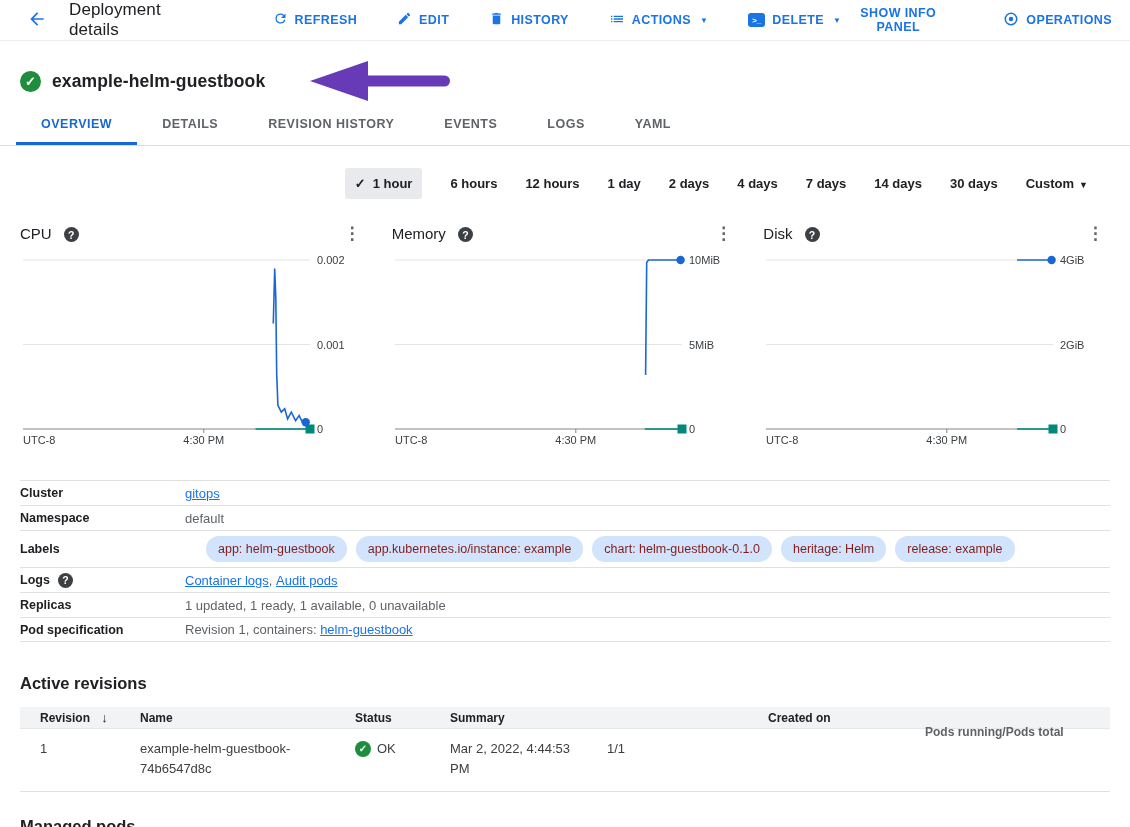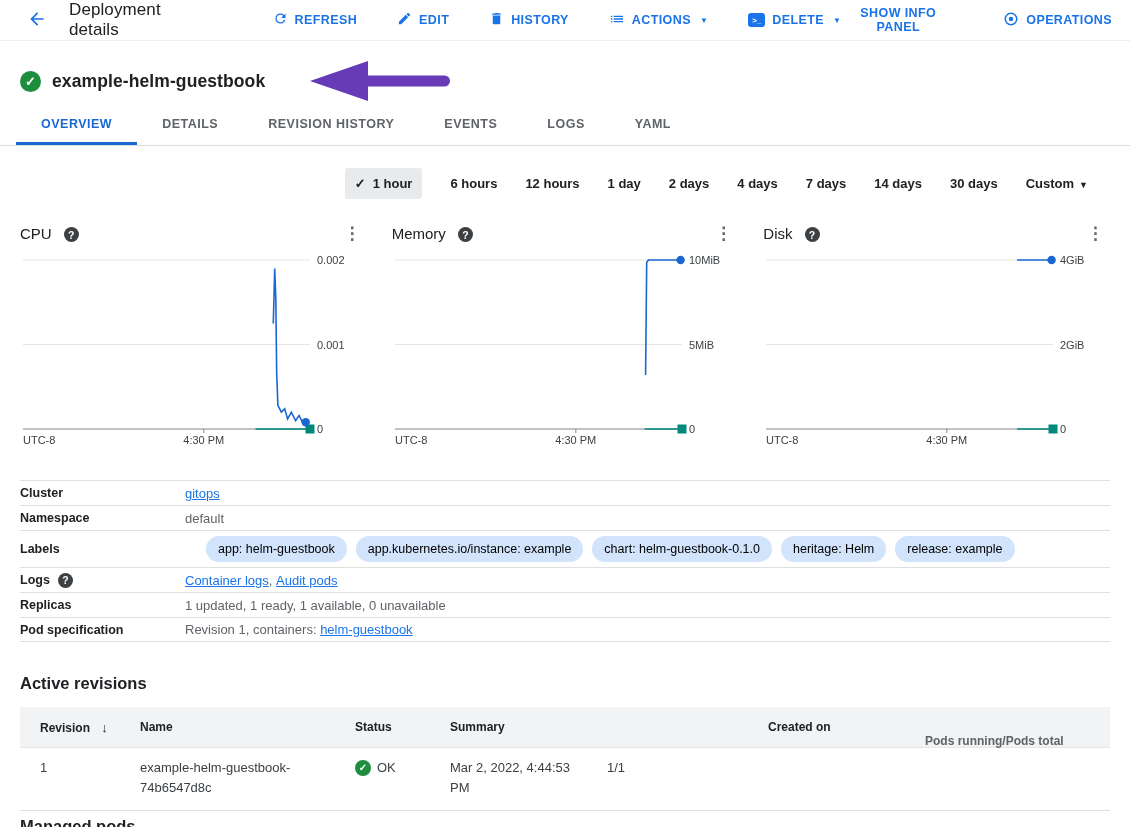--- a/index.html
+++ b/index.html
@@ -49,27 +49,27 @@
     letter-spacing:0; line-height:1; background:none; border:none; padding:0 6px; font-family:inherit; }
   .chart-plot svg { display:block; }
 
   
   .details { margin:34px 20px 0; }
   .detail-row { display:flex; align-items:center; border-top:1px solid #e0e0e0; min-height:25px; padding:2px 0; }
   .detail-row:last-child { border-bottom:1px solid #e0e0e0; }
   .detail-label { flex:0 0 165px; font-size:12.5px; font-weight:700; color:#202124; display:flex; align-items:center; gap:8px; }
   .detail-value { font-size:13px; color:#5f6368; display:flex; align-items:center; flex-wrap:wrap; }
   .detail-value a, .cell a { color:#1a73e8; text-decoration:underline; cursor:pointer; }
-  .chip { background:#d2e3fc; color:#000000; border-radius:14px; padding:6px 12px; font-size:12.5px; margin-right:9px; }
+  .chip { background:#d2e3fc; color:#7f1d1d; border-radius:14px; padding:6px 12px; font-size:12.5px; margin-right:9px; }
   .labels-row { min-height:37px;gap:21px; }
 
   
   .section-heading { font-size:16.5px; font-weight:700; margin:32px 0 0 20px; }
   .rev-table { margin:14px 20px 0; }
-  .thead { display:flex; background:#f1f3f4; height:41px; align-items:center; font-size:12px; font-weight:700;
+  .thead { display:flex; background:#f1f3f4; height:22px; align-items:center; font-size:12px; font-weight:700;
     border-bottom:1px solid #e6e6e6; }
   .trow { display:flex; align-items:flex-start; padding:10px 0 12px; border-bottom:1px solid #e0e0e0; font-size:13px; color:#3c4043; line-height:20px; }
   .c1 { flex:0 0 120px; padding-left:20px; }
   .c2 { flex:0 0 215px; padding-right:30px; overflow-wrap:break-word; }
   .c3 { flex:0 0 95px; }
   .c4 { flex:0 0 318px; padding-right:28px; overflow-wrap:break-word; }
   .c5 { flex:0 0 157px; padding-right:28px; }
   .c6 { flex:1; }
   .th-pods { color:#5f6368; font-weight:700;margin-top:28px; }
   .sort-arrow { font-size:13px; margin-left:8px; }

